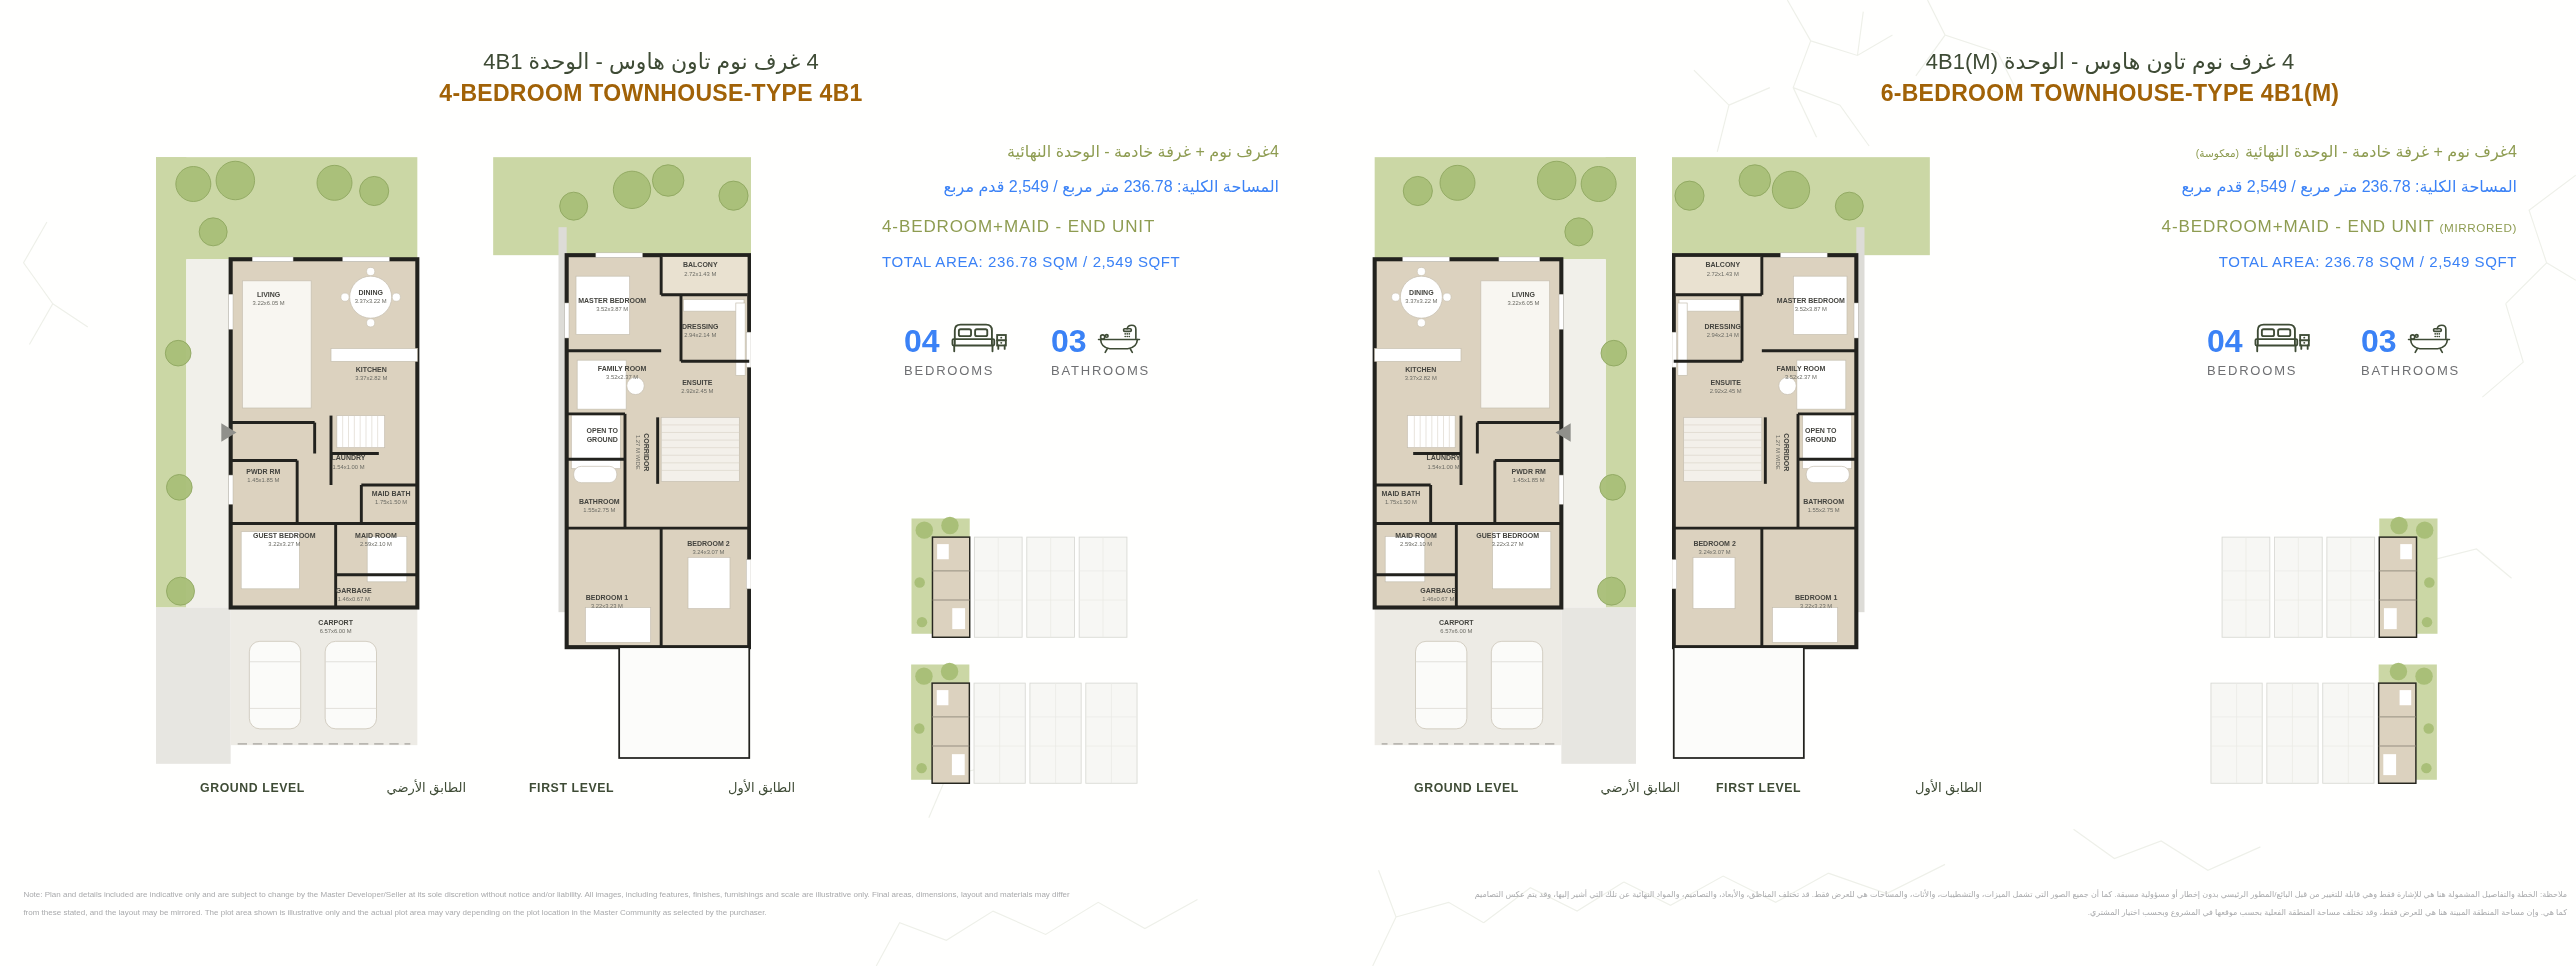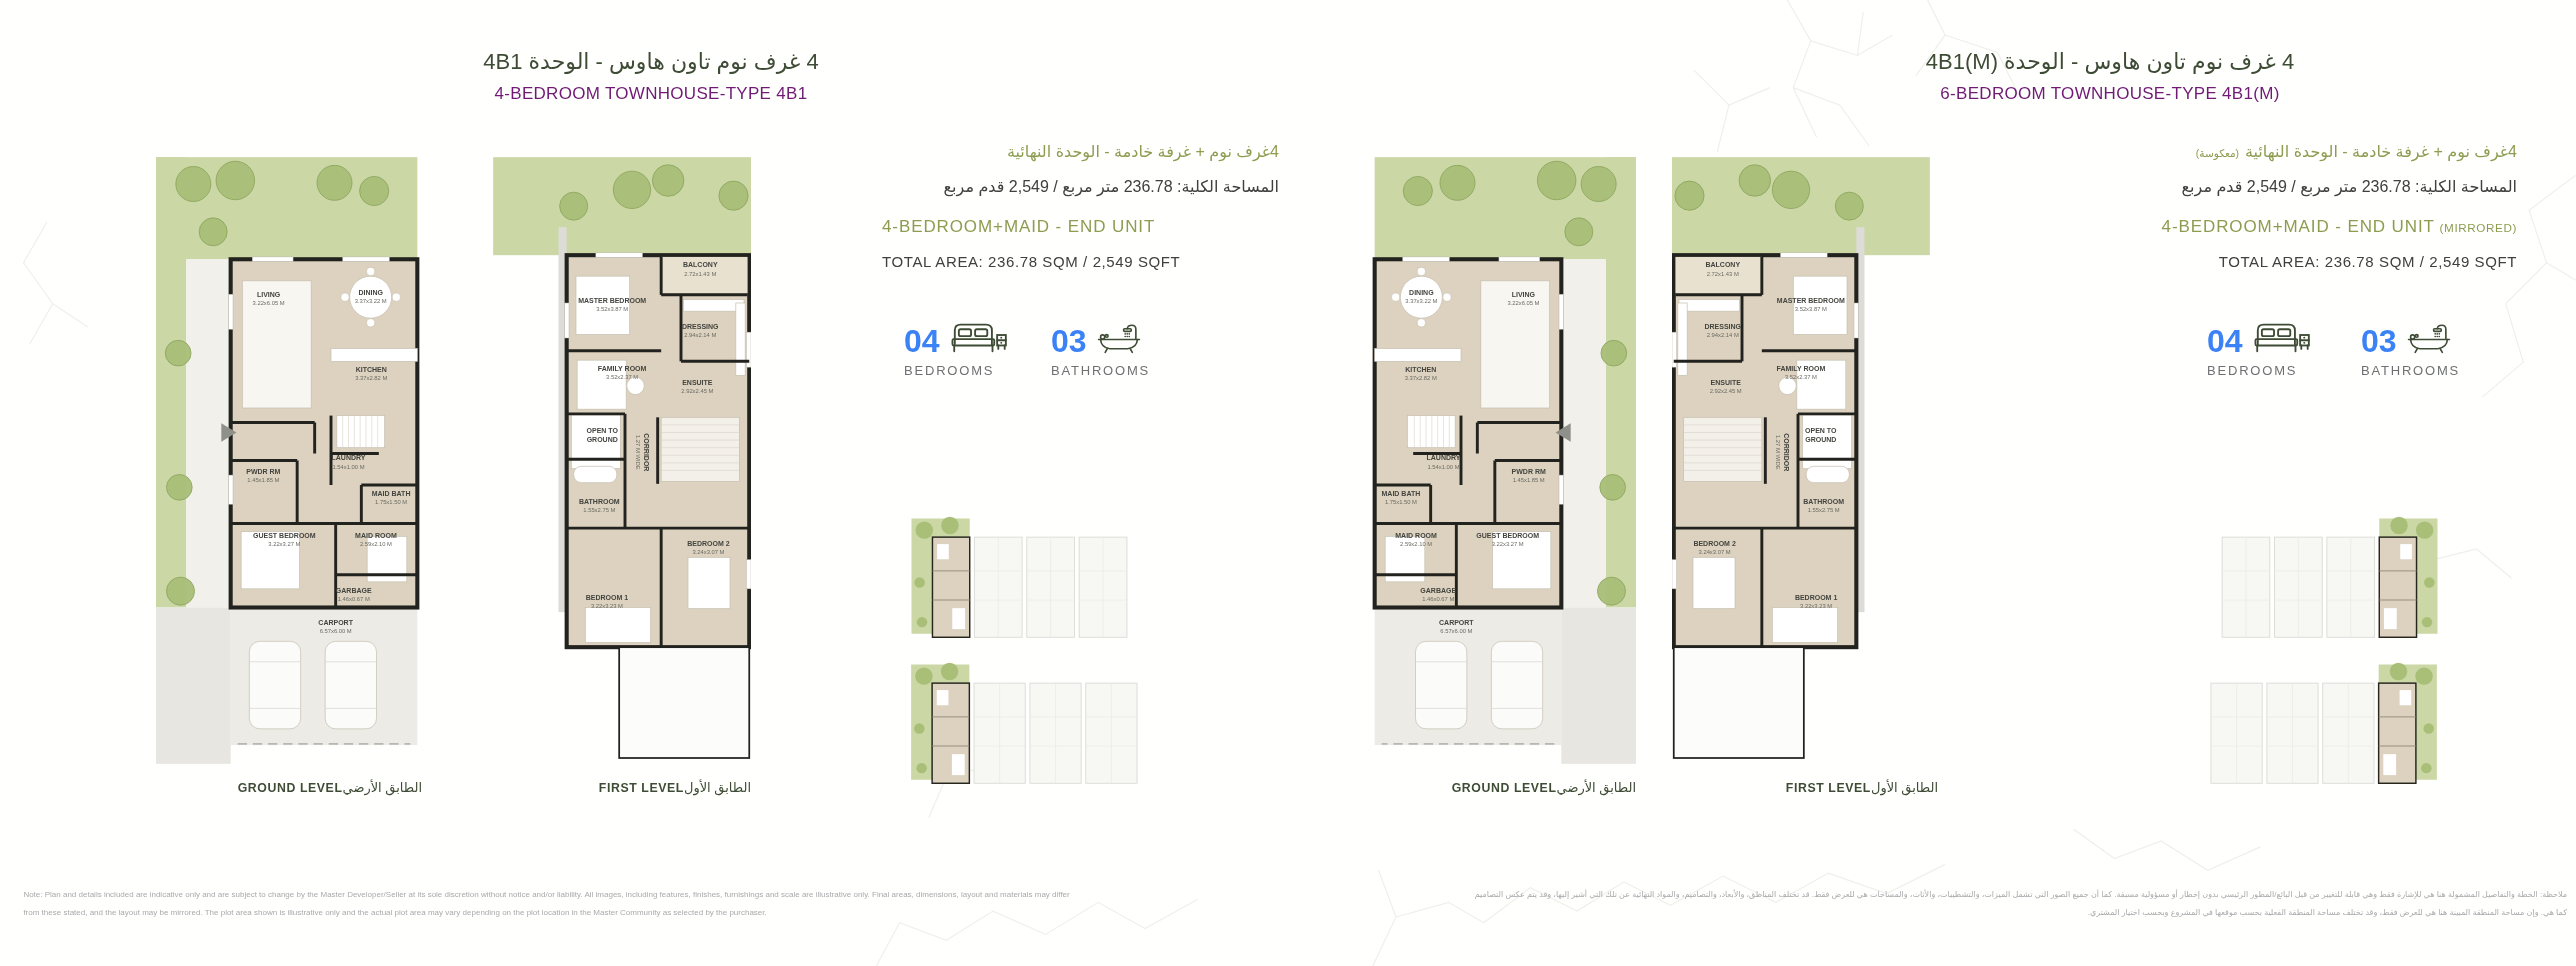--- a/index.html
+++ b/index.html
@@ -6,41 +6,41 @@
   body{
     width:2576px;height:966px;position:relative;overflow:hidden;
     background:#fffffe;
     font-family:"Liberation Sans","DejaVu Sans",sans-serif;
   }
   #veins{position:absolute;left:0;top:0;z-index:0;}
   .layer{position:absolute;left:0;top:0;width:2491px;height:966px;z-index:1;}
   
   .titles{position:absolute;top:48px;width:526px;text-align:center;}
   .t-ar{font-size:22px;line-height:27px;color:#3e4b35;}
-  .t-en{font-size:17px;line-height:23.4px;color:#701a75;font-weight:400;letter-spacing:0.3px;margin-top:7px;}
+  .t-en{font-size:23px;line-height:23.4px;color:#a16207;font-weight:700;letter-spacing:0.3px;margin-top:7px;}
   
   .info{position:absolute;top:142px;}
   .i-line{white-space:nowrap;}
   .olive{color:#8e9c51;}
-  .grey{color:#404040;}
+  .grey{color:#3b82f6;}
   .i-ar1{font-size:16px;line-height:20px;}
   .i-ar2{font-size:16px;line-height:20px;margin-top:14px;}
   .i-en1{font-size:17px;line-height:20px;letter-spacing:0.9px;margin-top:20px;font-weight:400;}
   .i-en2{font-size:15px;line-height:18.7px;letter-spacing:0.6px;margin-top:15px;}
   .note-ar{font-size:10.5px;margin-right:5.8px;}
   .note-en{font-size:11.7px;margin-left:4.7px;letter-spacing:0.6px;}
   .align-r{text-align:right;}
   
   .stat{position:absolute;top:321px;}
   .stat-row{display:flex;align-items:flex-end;gap:9.3px;}
   .stat-num{font-size:32px;line-height:33px;color:#3b82f6;font-weight:bold;}
   .stat-label{font-size:13px;letter-spacing:1.8px;color:#6f7073;margin-top:4.7px;}
   .sicon{display:inline-block;}
   
-  .lvl{position:absolute;top:780px;width:266px;display:flex;justify-content:flex-end;align-items:baseline;}
+  .lvl{position:absolute;top:780px;width:266px;display:flex;justify-content:space-between;align-items:baseline;margin-left:44px;}
   .lvl-en{font-size:12.3px;font-weight:700;letter-spacing:0.6px;color:#3e4b35;}
   .lvl-ar{font-size:13px;color:#3e4b35;}
   
   .plan{position:absolute;width:266px;height:607px;}
   .kp{position:absolute;}
   svg text.rm{font-family:"Liberation Sans","DejaVu Sans",sans-serif;font-size:12px;font-weight:700;fill:#44443f;}
   svg text.rd{font-family:"Liberation Sans","DejaVu Sans",sans-serif;font-size:10px;fill:#6b6b64;}
   
   .footer{position:absolute;top:886px;font-size:8px;line-height:18px;color:#a9aaac;z-index:2;}
   .footer div{white-space:nowrap;}

